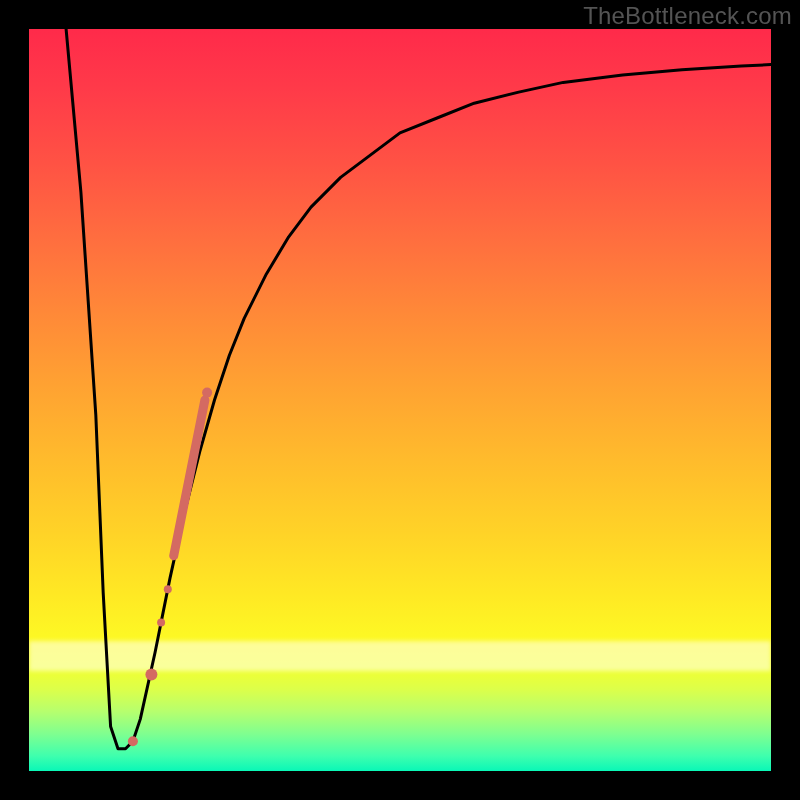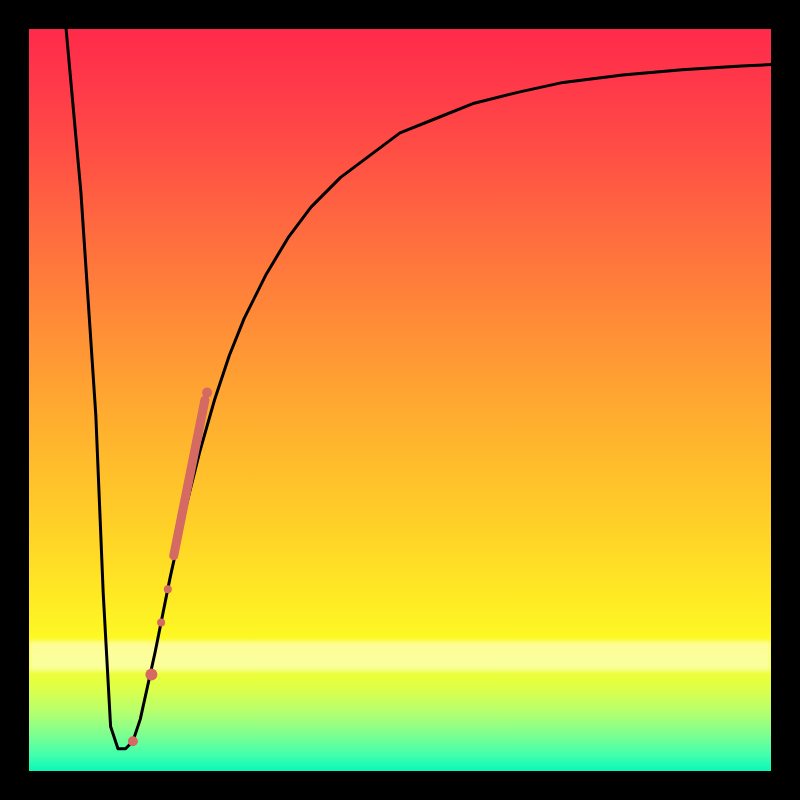--- a/index.html
+++ b/index.html
@@ -87,13 +87,14 @@
       <g id="marker-layer">
           <circle cx="103.9" cy="712.3" r="5" fill="#d46a62"></circle>
           <circle cx="122.4" cy="645.5" r="6" fill="#d46a62"></circle>
           <circle cx="132.1" cy="593.6" r="4" fill="#d46a62"></circle>
           <circle cx="138.8" cy="560.2" r="4" fill="#d46a62"></circle>
           <line x1="144.7" y1="526.8" x2="175.9" y2="371.0" stroke="#d46a62" stroke-width="9" stroke-linecap="round"></line>
           <circle cx="178.1" cy="363.6" r="5" fill="#d46a62"></circle>
         </g>
     </svg>
   </div>
+  <div class="watermark">TheBottleneck.com</div>
 </div>
 
 </body></html>

